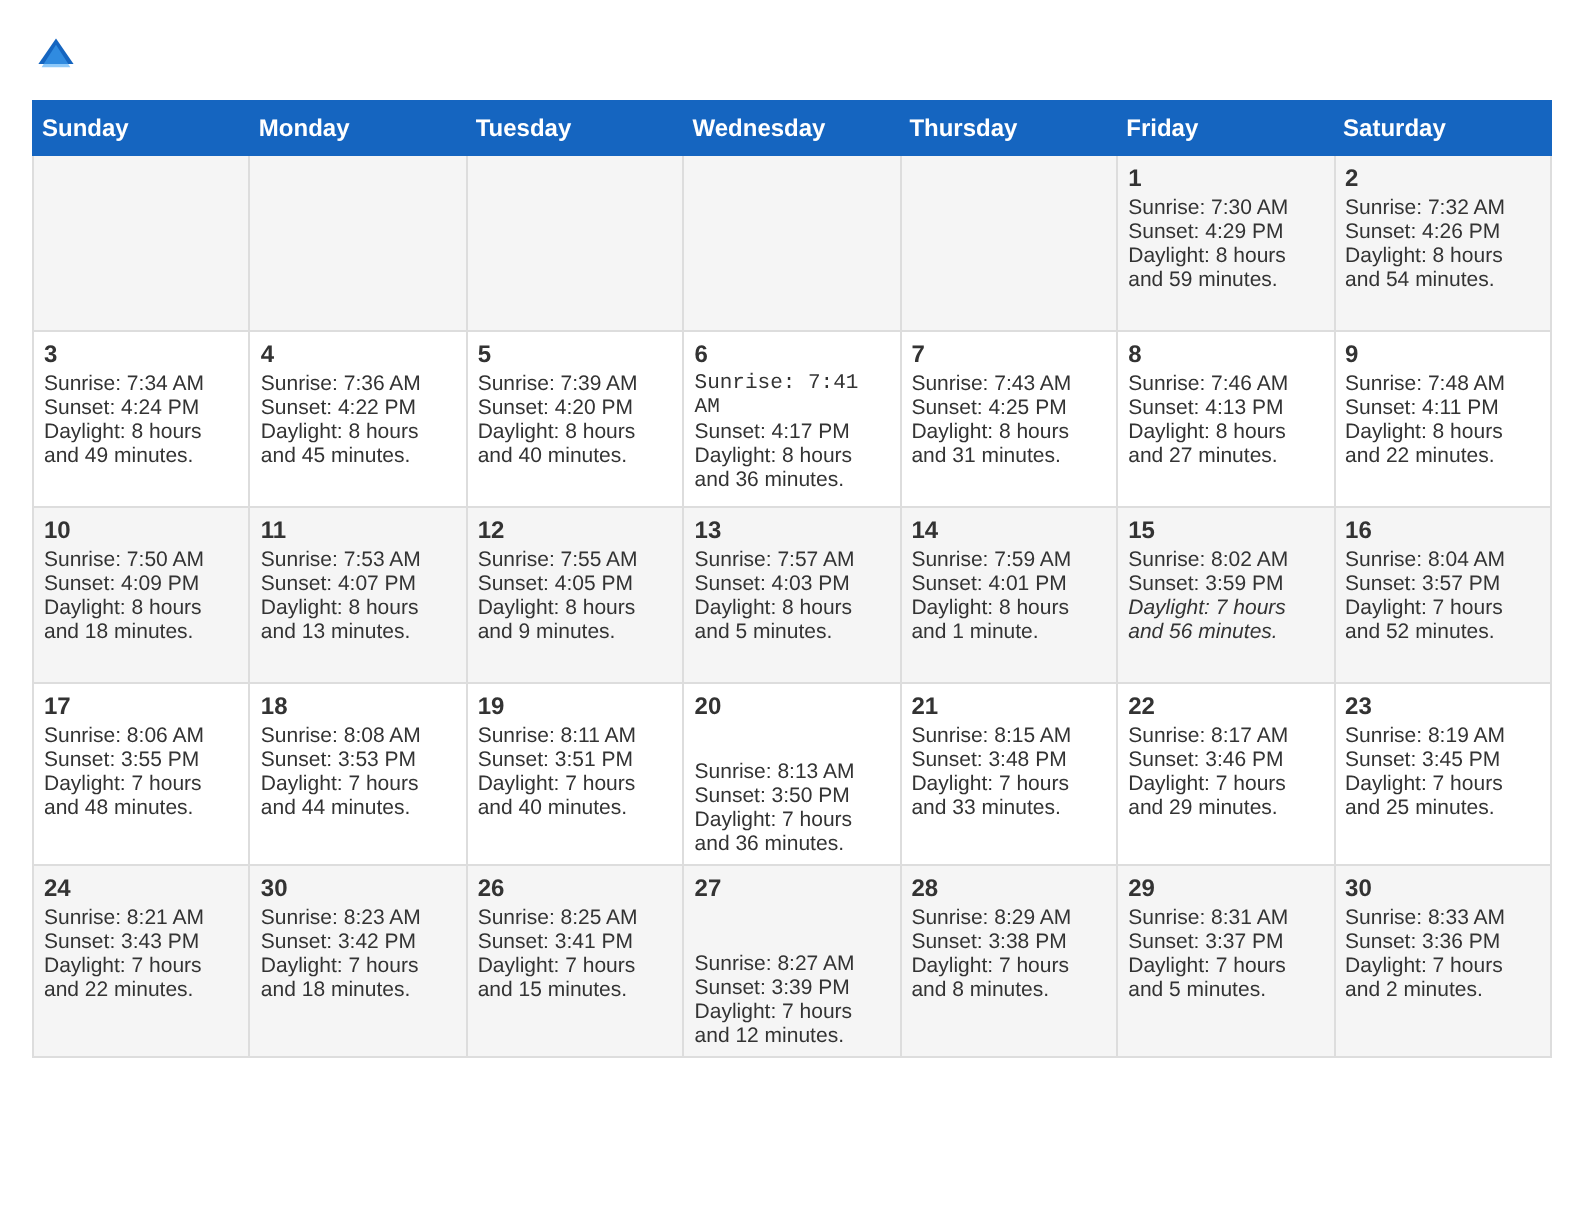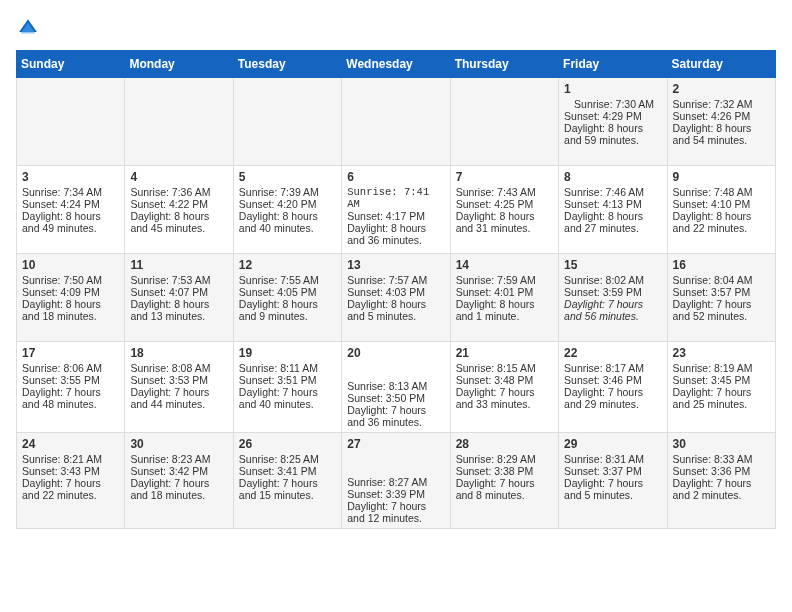--- a/index.html
+++ b/index.html
@@ -124,21 +124,21 @@
   </thead>
   <tbody id="calendar-body">
   <tr>
         <td class="cell-empty"></td>
         <td class="cell-empty"></td>
         <td class="cell-empty"></td>
         <td class="cell-empty"></td>
         <td class="cell-empty"></td>
         <td>
           <span class="day-num">1</span>
-          <span style="display: block; margin-left: 10px;">Sunrise: 7:30 AM</span>
+          <span style="display: block;">Sunrise: 7:30 AM</span>
           <span style="display: block;">Sunset: 4:29 PM</span>
           <span style="display: block;">Daylight: 8 hours and 59 minutes.</span>
         </td>
         <td>
           <span class="day-num">2</span>
           <span style="display: block;">Sunrise: 7:32 AM</span>
           <span style="display: block;">Sunset: 4:26 PM</span>
           <span style="display: block;">Daylight: 8 hours and 54 minutes.</span>
         </td>
       </tr>
@@ -175,21 +175,21 @@
         </td>
         <td>
           <span class="day-num">8</span>
           <span style="display: block;">Sunrise: 7:46 AM</span>
           <span style="display: block;">Sunset: 4:13 PM</span>
           <span style="display: block;">Daylight: 8 hours and 27 minutes.</span>
         </td>
         <td>
           <span class="day-num">9</span>
           <span style="display: block;">Sunrise: 7:48 AM</span>
-          <span style="display: block;">Sunset: 4:10 PM</span>
+          <span style="display: block;">Sunset: 4:11 PM</span>
           <span style="display: block;">Daylight: 8 hours and 22 minutes.</span>
         </td>
       </tr>
       <tr>
         <td>
           <span class="day-num">10</span>
           <span style="display: block;">Sunrise: 7:50 AM</span>
           <span style="display: block;">Sunset: 4:09 PM</span>
           <span style="display: block;">Daylight: 8 hours and 18 minutes.</span>
         </td>

